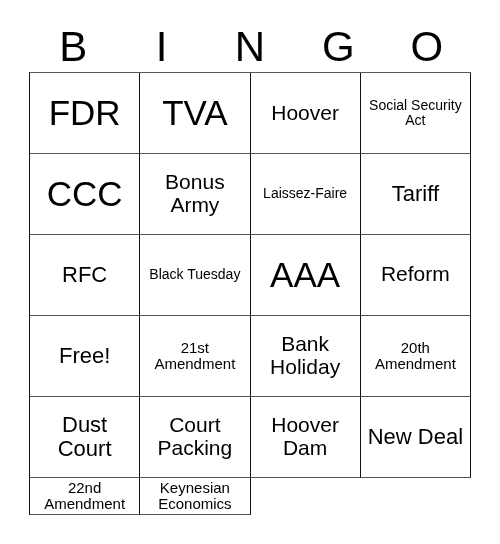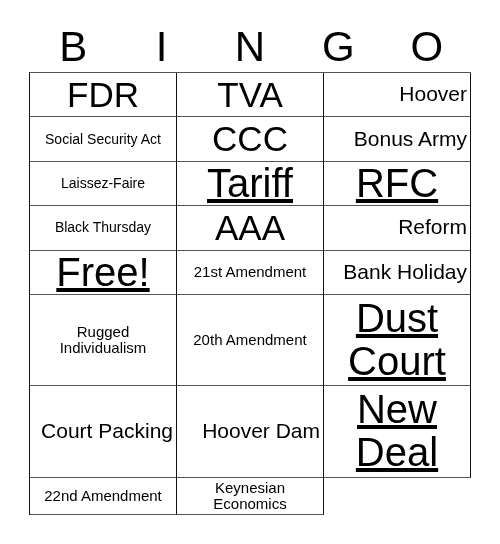--- a/index.html
+++ b/index.html
@@ -47,21 +47,21 @@
   }
 
   
   #bingo-grid {
     position: absolute;
     left: 29px;
     top: 72px;
     width: 442px;
     height: 443px;
     display: grid;
-    grid-template-columns: repeat(3, 1fr);
+    grid-template-columns: repeat(4, 1fr);
     grid-template-rows: repeat(5, 1fr);
     border-top: 1px solid #555555;
     border-left: 1px solid #111111;
     box-sizing: border-box;
     background: #ffffff;
   }
 
   .bingo-cell {
     border-right: 1px solid #111111;
     border-bottom: 1px solid #555555;
@@ -78,22 +78,22 @@
   .cell-text {
     display: block;
     width: 100%;
     line-height: 1.08;
     word-break: normal;
     hyphens: none;
   }
 
   
   .size-xl  { font-size: 35px; }
-  .size-lg  { font-size: 40px; text-decoration: underline; }
-  .size-md  { font-size: 21px; text-align: right; }
+  .size-lg  { font-size: 22px; }
+  .size-md  { font-size: 21px; }
   .size-sm  { font-size: 14px; }
   .size-xs  { font-size: 15px; }
 </style>
 </head>
 <body>
 
 <div id="bingo-card">
 
   <div id="header-row">
     <div class="header-letter">B</div>
@@ -127,42 +127,39 @@
     <div class="bingo-cell">
       <span class="cell-text size-sm">Laissez-Faire</span>
     </div>
     <div class="bingo-cell">
       <span class="cell-text size-lg">Tariff</span>
     </div>
     <div class="bingo-cell">
       <span class="cell-text size-lg">RFC</span>
     </div>
     <div class="bingo-cell">
-      <span class="cell-text size-sm">Black Thursday</span>
+      <span class="cell-text size-sm">Black Tuesday</span>
     </div>
 
     <div class="bingo-cell">
       <span class="cell-text size-xl">AAA</span>
     </div>
     <div class="bingo-cell">
       <span class="cell-text size-md">Reform</span>
     </div>
     <div class="bingo-cell">
       <span class="cell-text size-lg">Free!</span>
     </div>
     <div class="bingo-cell">
       <span class="cell-text size-xs">21st Amendment</span>
     </div>
     <div class="bingo-cell">
       <span class="cell-text size-md">Bank Holiday</span>
     </div>
 
-    <div class="bingo-cell">
-      <span class="cell-text size-xs">Rugged Individualism</span>
-    </div>
     <div class="bingo-cell">
       <span class="cell-text size-xs">20th Amendment</span>
     </div>
     <div class="bingo-cell">
       <span class="cell-text size-lg">Dust Court</span>
     </div>
     <div class="bingo-cell">
       <span class="cell-text size-md">Court Packing</span>
     </div>
 

